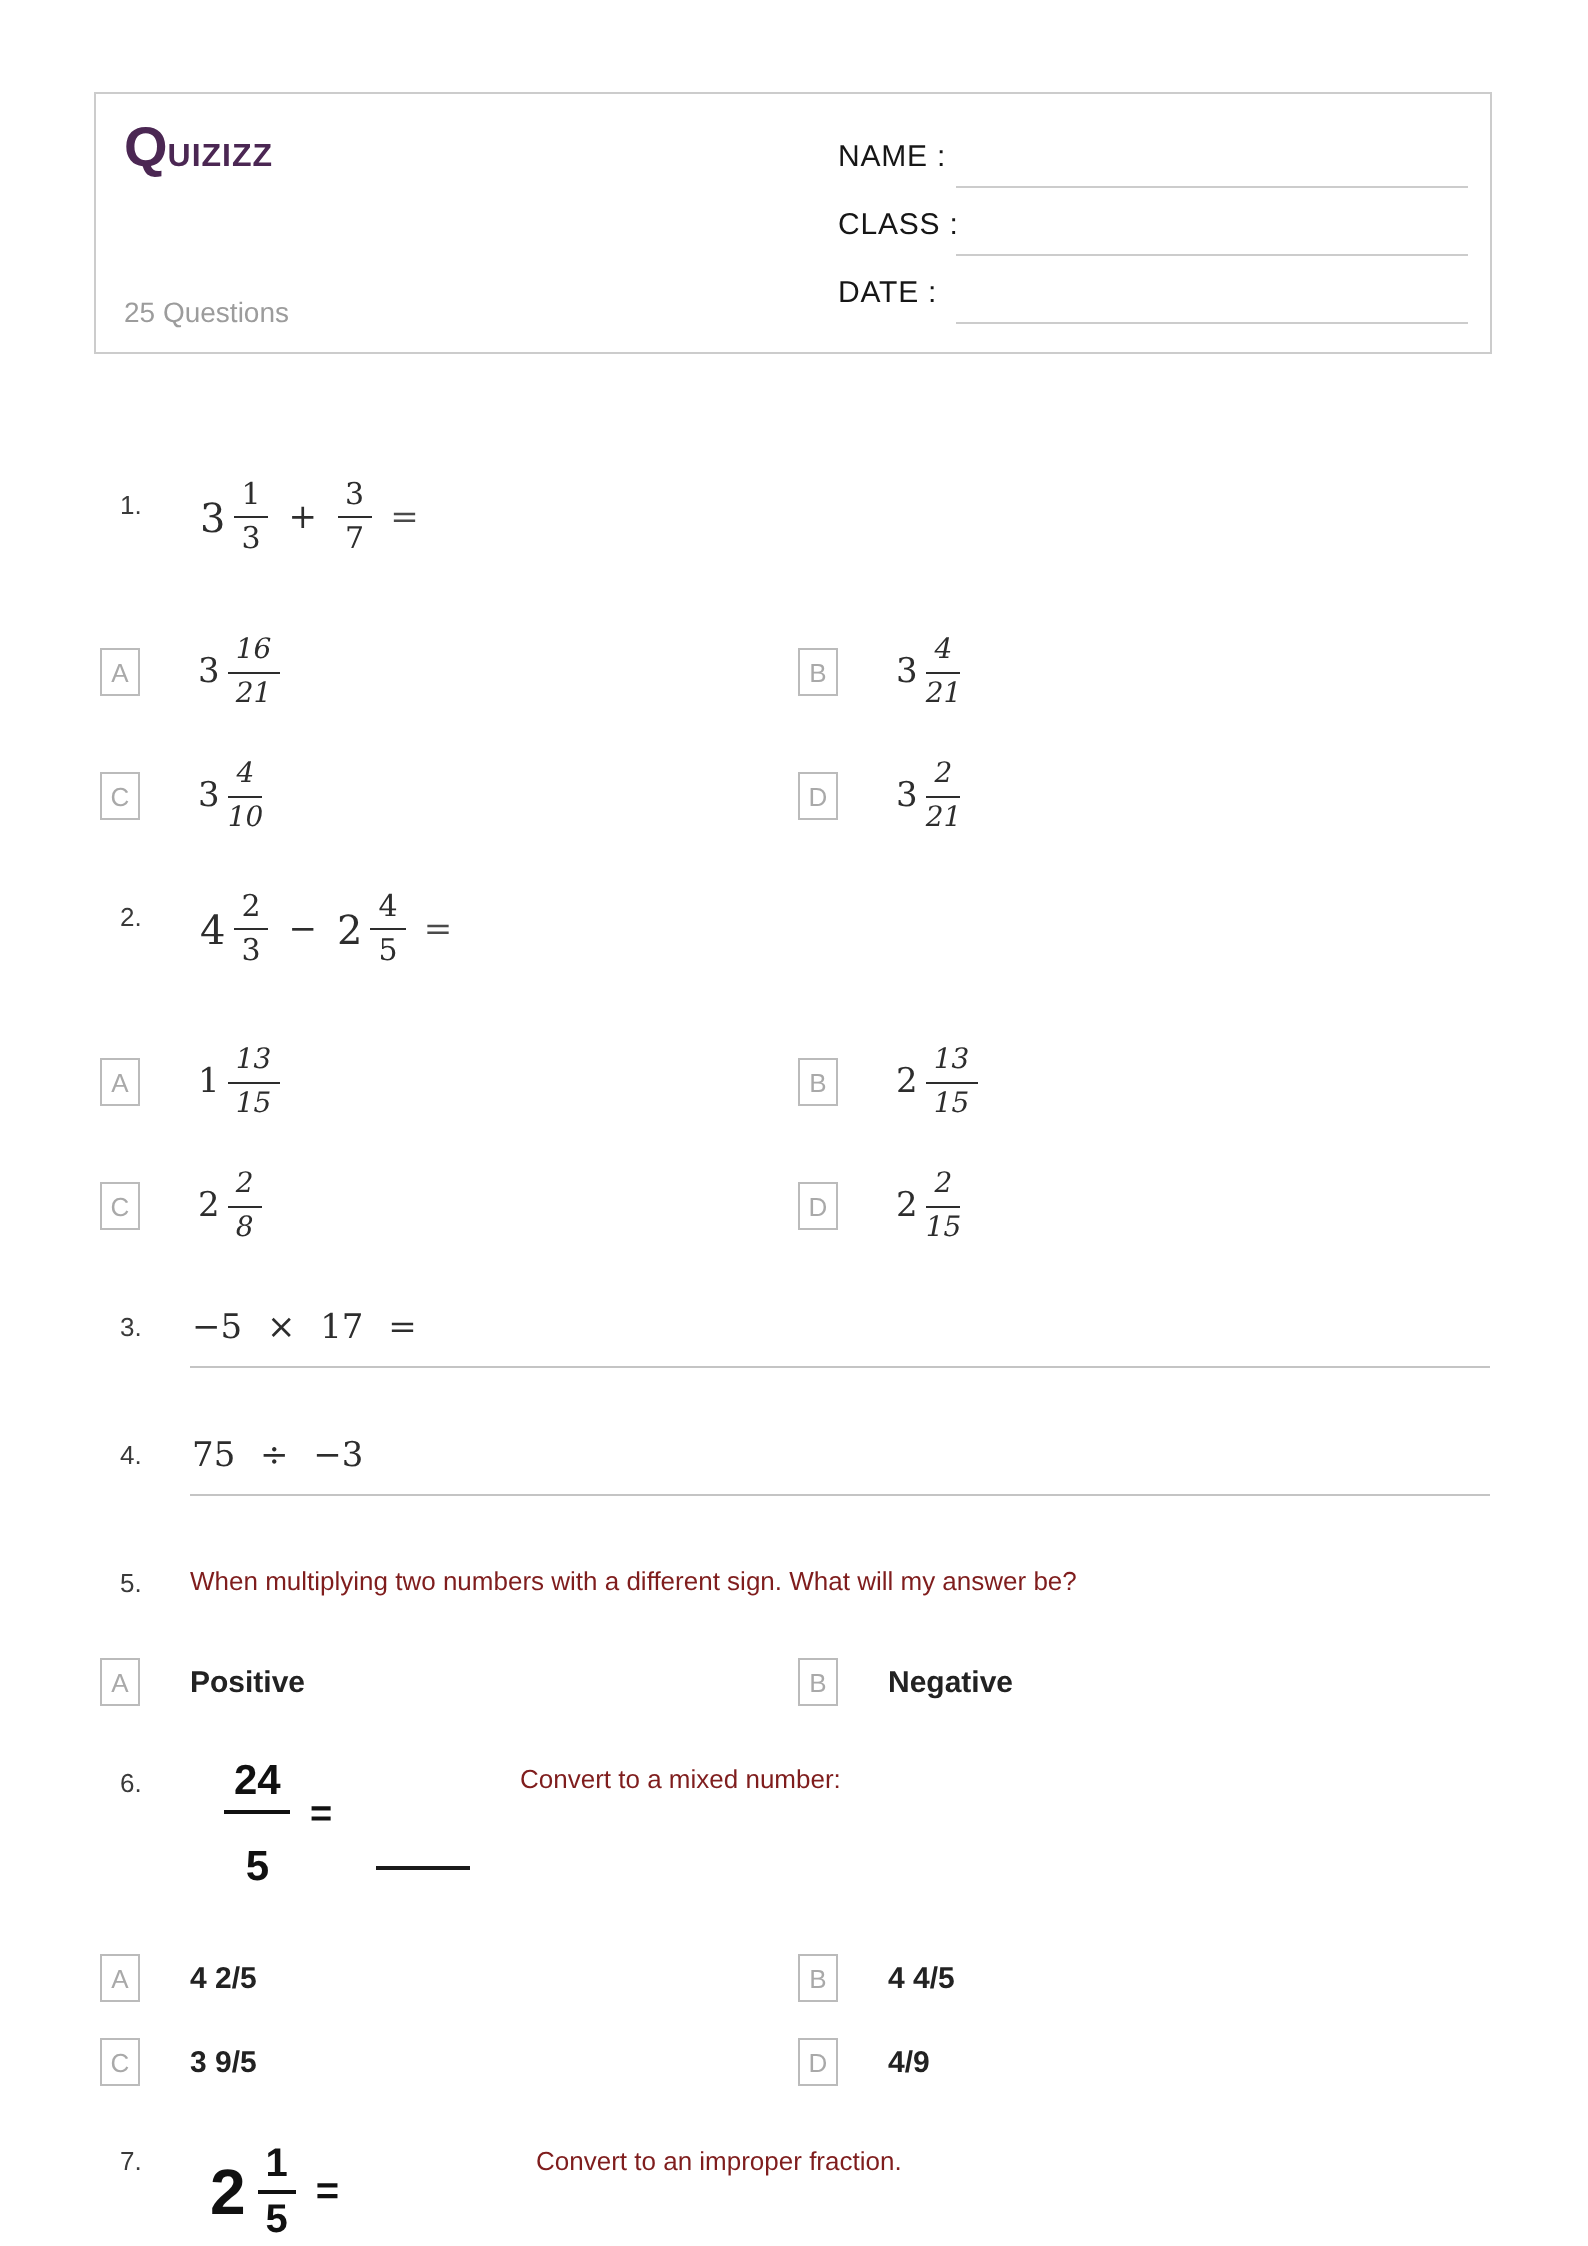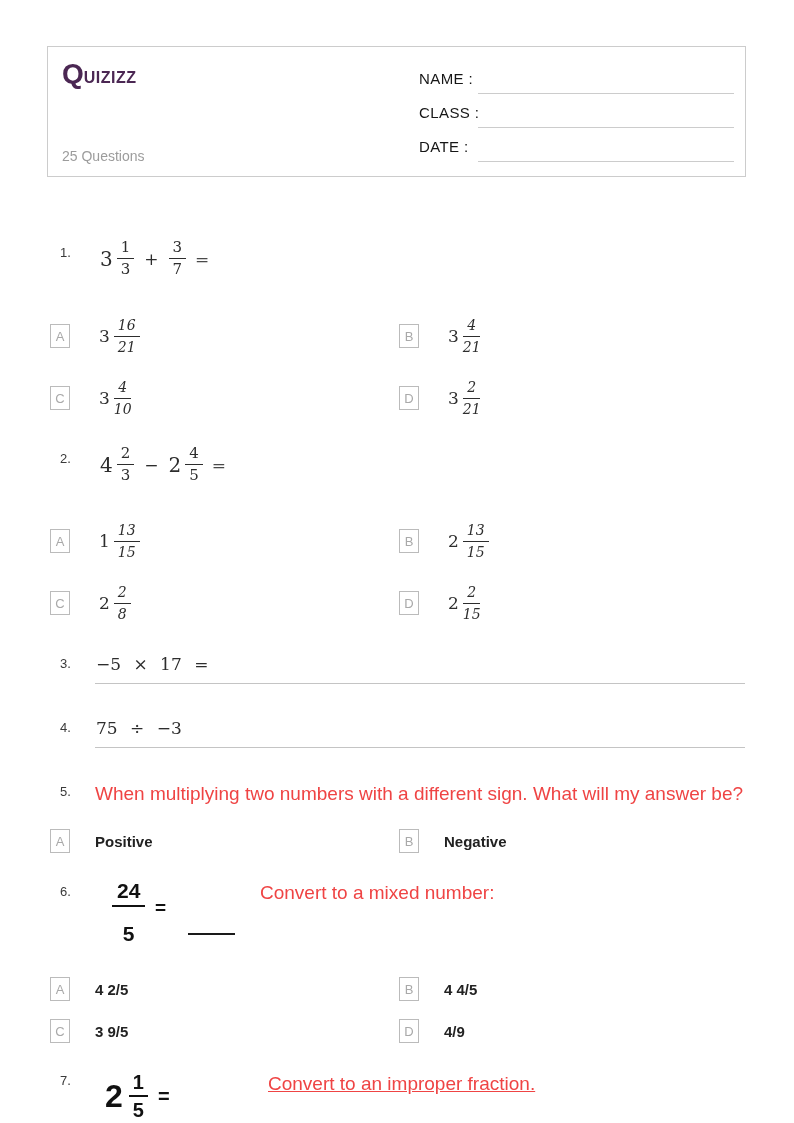--- a/index.html
+++ b/index.html
@@ -15,21 +15,21 @@
   }
   .logo { position:absolute; left:14px; top:11px; color:#4b2753; font-weight:bold; }
   .logo .lg-q { font-size:28px; }
   .logo .lg-rest { font-size:16px; text-transform:uppercase; letter-spacing:.5px; }
   .wtitle { position:absolute; left:14px; top:80px; font-size:15px; color:#141414; }
   .wsub   { position:absolute; left:14px; top:101px; font-size:14px; color:#9c9c9c; }
   .hlabel { position:absolute; font-size:15px; color:#161616; letter-spacing:.4px; }
   .hline  { position:absolute; width:256px; border-bottom:1px solid #cccccc; height:0; }
   
   .qnum  { position:absolute; font-size:13px; color:#3a3a3a; }
-  .qtext { position:absolute; font-size:19px; color:#ef4444; }
+  .qtext { position:absolute; font-size:13px; color:#7f1d1d; }
   
   .qmath {
     position:absolute; display:flex; align-items:center; gap:9px;
     font-family:"DejaVu Serif", serif; font-size:20px; color:#2d2d2d;
   }
   .qmath .frac { font-size:15px; }
   .qmath .op   { font-size:17px; padding:0 1px; }
   .qmath .eq   { font-size:17px; color:#4a4a4a; }
   .mixed { display:inline-flex; align-items:center; gap:4px; }
   .frac  { display:inline-flex; flex-direction:column; align-items:center; line-height:1.15; }
@@ -253,13 +253,13 @@
 
 <div class="qnum" style="left:60px; top:1073px;">7.</div>
 <div class="q7mixed" style="left:105px; top:1072px;">
   <span class="q7whole">2</span>
   <span class="q7frac">
     <span class="bnum">1</span>
     <span class="bden">5</span>
   </span>
   <span class="q7eq">=</span>
 </div>
-<div class="qtext" style="left:268px; top:1073px;text-decoration:underline;">Convert to an improper fraction.</div>
+<div class="qtext" style="left:268px; top:1073px;">Convert to an improper fraction.</div>
 
 </body></html>

